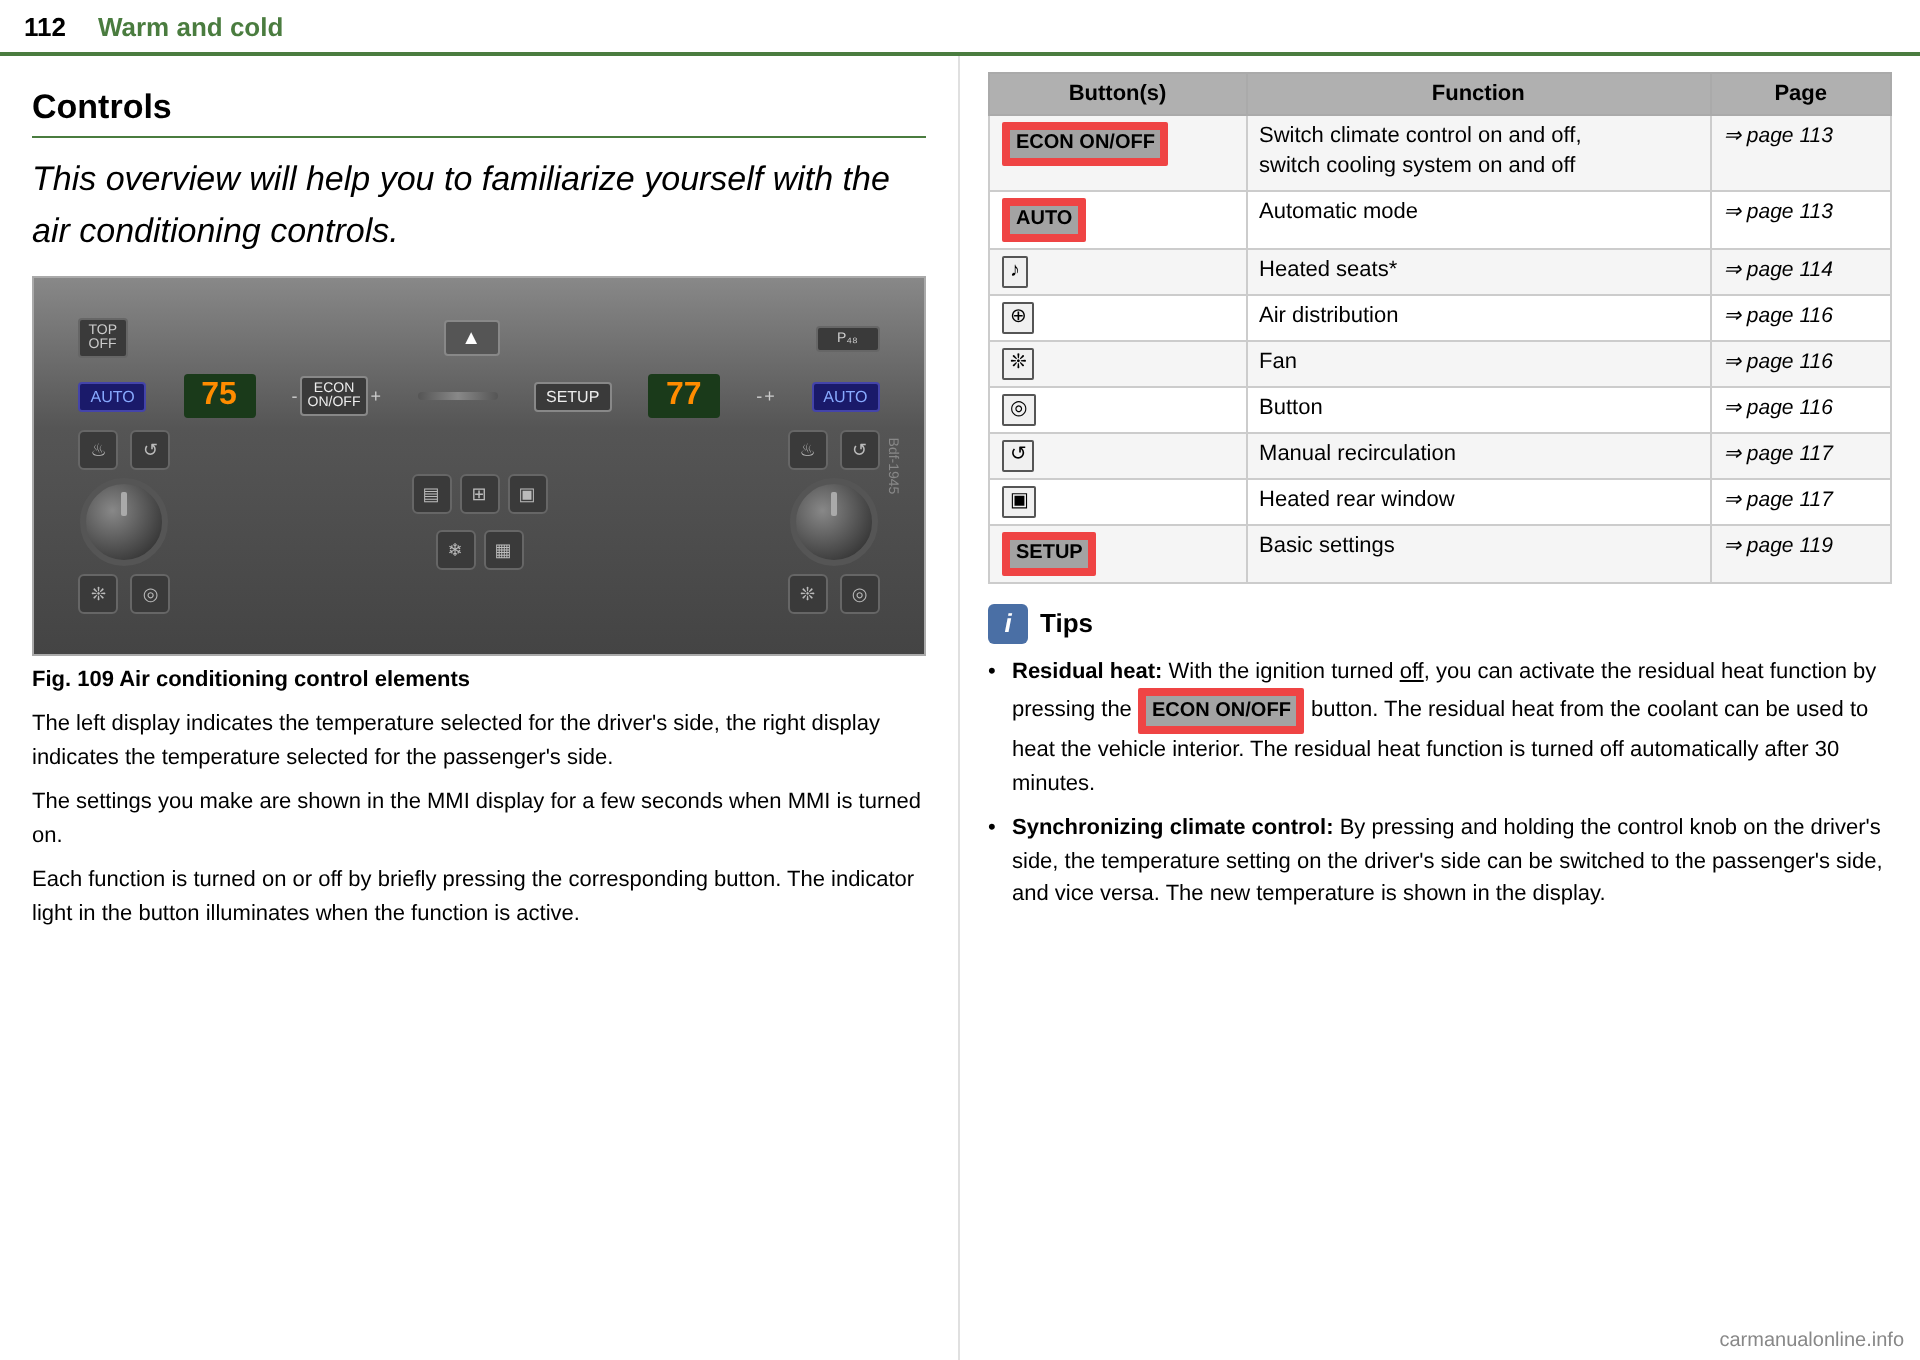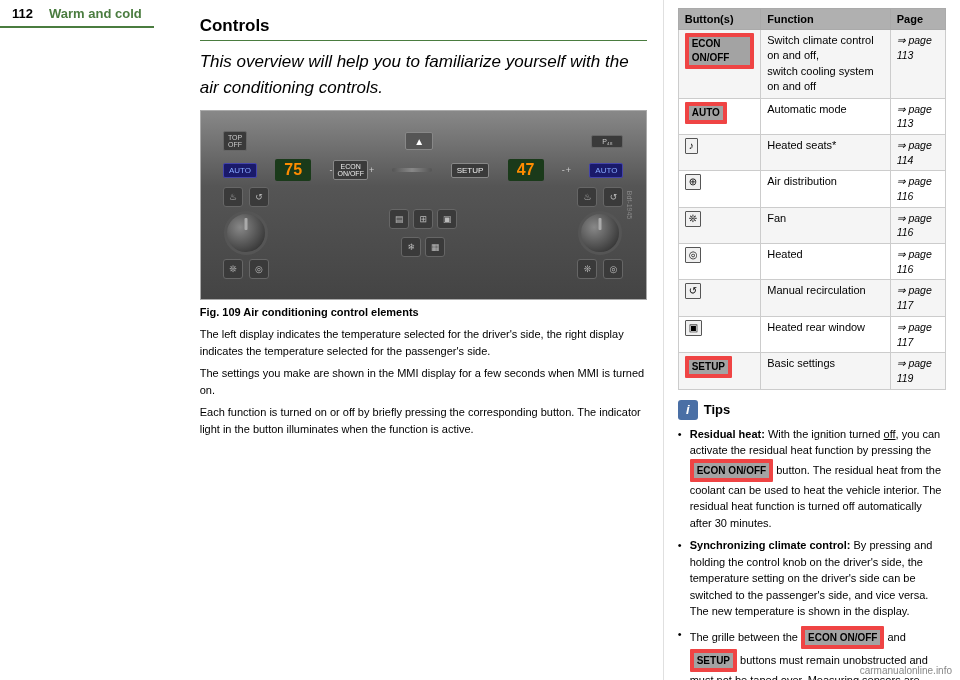--- a/index.html
+++ b/index.html
@@ -7,24 +7,23 @@
       width: 960px;
       height: 680px;
       font-family: Arial, Helvetica, sans-serif;
       font-size: 12px;
       background: #fff;
       overflow: hidden;
     }
 
     .page-container {
       display: flex;
-      flex-direction: row;
+      flex-direction: column;
       width: 960px;
       height: 680px;
-      gap: 30px;
     }
 
     .header-bar {
       display: flex;
       align-items: center;
       background: #fff;
       border-bottom: 2px solid #4a7c3f;
       padding: 4px 12px;
       height: 28px;
     }
@@ -233,21 +232,21 @@
     .controls-table {
       width: 100%;
       border-collapse: collapse;
       margin-bottom: 10px;
       font-size: 11px;
     }
 
     .controls-table th {
       background: #b0b0b0;
       padding: 4px 6px;
-      text-align: left;
+      text-align: center;
       font-weight: bold;
       font-size: 11px;
       border: 1px solid #aaa;
     }
 
     .controls-table td {
       padding: 3px 6px;
       border: 1px solid #ccc;
       vertical-align: top;
       line-height: 1.4;
@@ -390,21 +389,21 @@
           <div class="ac-main-row">
             <div class="ac-auto-badge">AUTO</div>
             <div class="ac-display">75</div>
             <div style="display:flex;gap:1px;align-items:center;">
               <span style="color:#ccc;font-size:9px;">-</span>
               <div class="ac-econ-btn">ECON<br>ON/OFF</div>
               <span style="color:#ccc;font-size:9px;">+</span>
             </div>
             <div style="width:40px;height:4px;background:linear-gradient(90deg,#555,#888,#555);border-radius:2px;"></div>
             <div class="ac-setup-btn">SETUP</div>
-            <div class="ac-display">47</div>
+            <div class="ac-display">77</div>
             <div style="display:flex;gap:1px;align-items:center;">
               <span style="color:#ccc;font-size:9px;">-</span>
                 <span style="color:#ccc;font-size:9px;">+</span>
             </div>
             <div class="ac-auto-badge">AUTO</div>
           </div>
 
           <div class="ac-bottom-row">
             <div style="display:flex;flex-direction:column;align-items:center;gap:4px;">
               <div style="display:flex;gap:6px;">
@@ -484,21 +483,21 @@
             <td>Air distribution</td>
             <td class="page-ref">⇒ page 116</td>
           </tr>
           <tr>
             <td class="icon-cell"><span class="symbol-box">❊</span></td>
             <td>Fan</td>
             <td class="page-ref">⇒ page 116</td>
           </tr>
           <tr>
             <td class="icon-cell"><span class="symbol-box">◎</span></td>
-            <td>Heated</td>
+            <td>Button</td>
             <td class="page-ref">⇒ page 116</td>
           </tr>
           <tr>
             <td class="icon-cell"><span class="symbol-box">↺</span></td>
             <td>Manual recirculation</td>
             <td class="page-ref">⇒ page 117</td>
           </tr>
           <tr>
             <td class="icon-cell"><span class="symbol-box">▣</span></td>
             <td>Heated rear window</td>
@@ -521,23 +520,20 @@
         </div>
         <ul class="tips-list">
           <li>
             <span class="tip-bold">Residual heat:</span>
             <span> With the ignition turned <span class="underline">off</span>, you can activate the residual heat function by pressing the </span><span class="btn-label">ECON ON/OFF</span><span> button. The residual heat from the coolant can be used to heat the vehicle interior. The residual heat function is turned off automatically after 30 minutes.</span>
           </li>
           <li>
             <span class="tip-bold">Synchronizing climate control:</span>
             <span> By pressing and holding the control knob on the driver's side, the temperature setting on the driver's side can be switched to the passenger's side, and vice versa. The new temperature is shown in the display.</span>
           </li>
-          <li>
-            <span> The grille between the </span><span class="btn-label">ECON ON/OFF</span><span> and </span><span class="btn-label">SETUP</span><span> buttons must remain unobstructed and must not be taped over. Measuring sensors are located behind it. ■</span>
-          </li>
         </ul>
       </div>
 
     </div>
 
   </div>
 </div>
 
 <div class="watermark" style="position:fixed;bottom:4px;right:8px;font-size:10px;color:#888;z-index:100;">carmanualonline.info</div>
 

